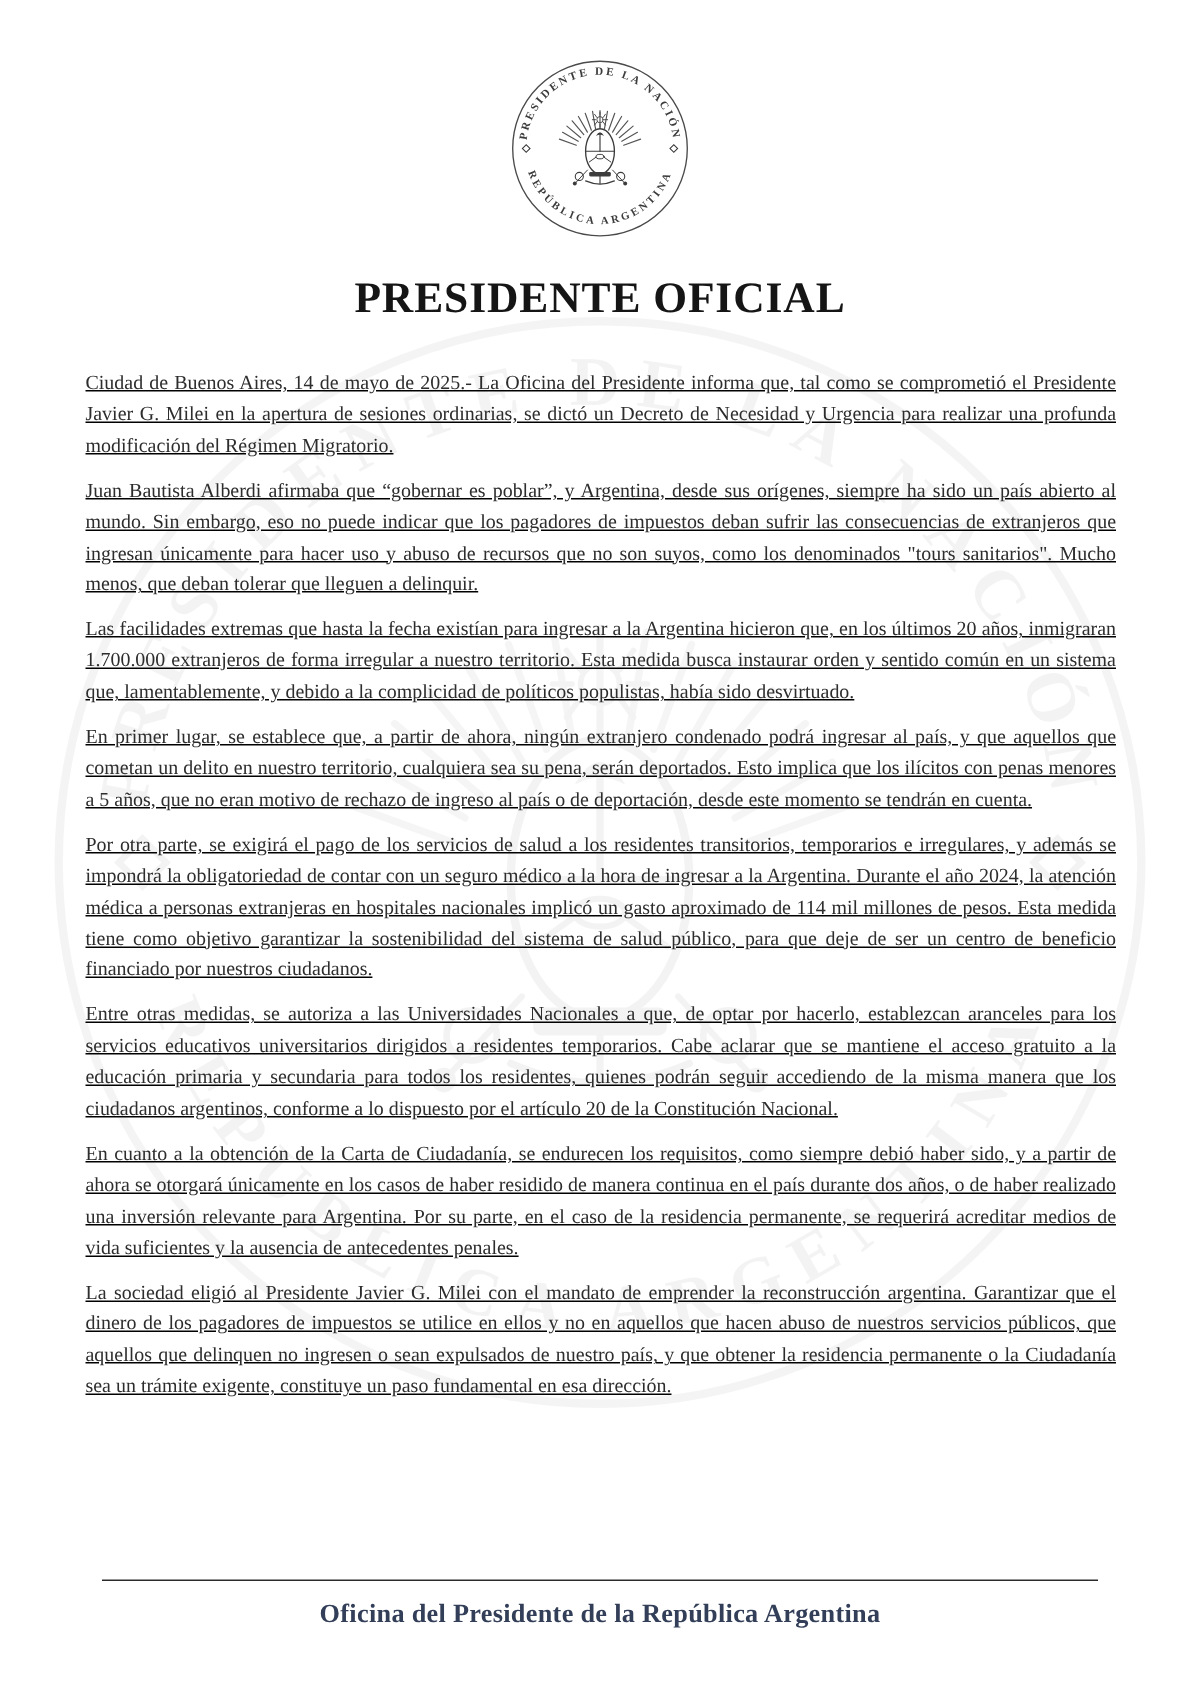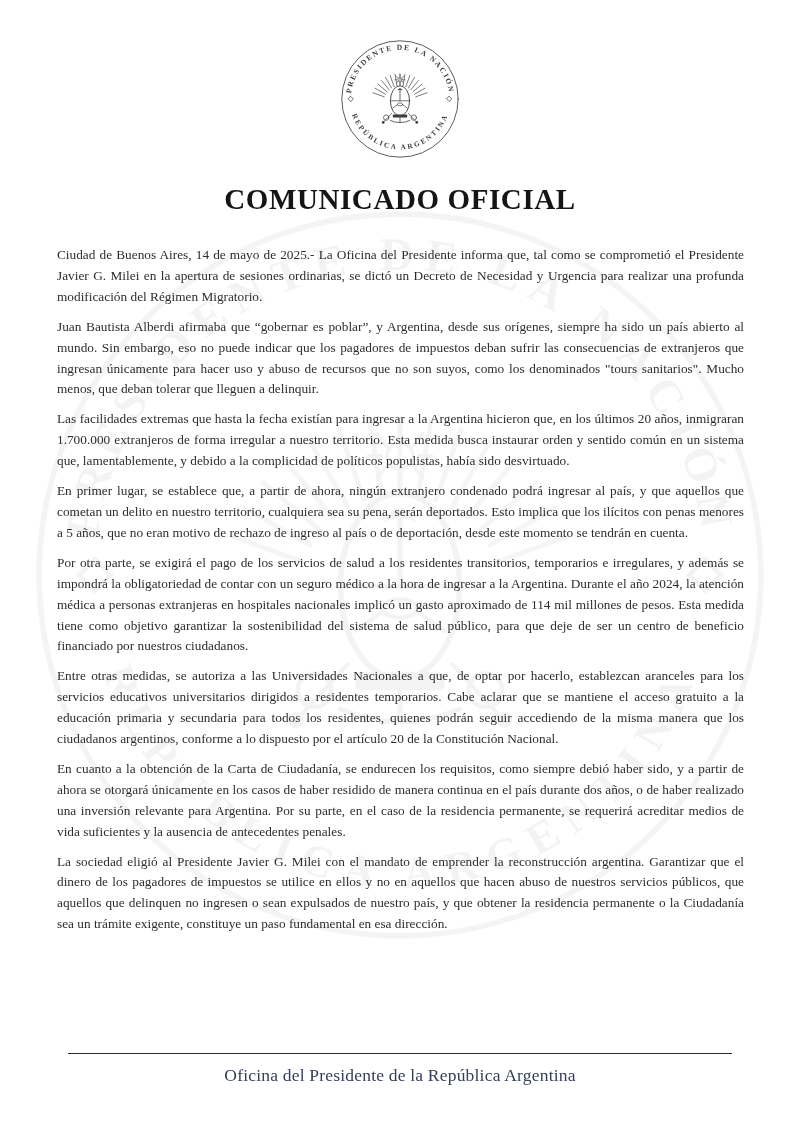--- a/index.html
+++ b/index.html
@@ -49,20 +49,21 @@
     font-weight: 700;
     letter-spacing: 0.6px;
     color: #151515;
   }
   
   .body-text {
     position: absolute;
     top: 245px;
     left: 57px;
     width: 687px;
+    text-decoration: underline;
   }
   .body-text p {
     font-size: 13.3px;
     line-height: 20.9px;
     text-align: justify;
     color: #2d2d2d;
     margin-bottom: 9px;
   }
   
   .footer {
@@ -73,21 +74,21 @@
   }
   .footer-rule {
     width: 664px;
     margin: 0 auto;
     border-top: 1.6px solid #2b2b2b;
   }
   .footer-text {
     margin-top: 11px;
     text-align: center;
     font-size: 17.5px;
-    font-weight: 400;
+    font-weight: 700;
     color: #333f58;
     letter-spacing: 0.2px;
   }
 </style>
 </head>
 <body>
 
 <div class="page">
 
   <svg width="0" height="0" style="position:absolute" aria-hidden="true">
@@ -161,21 +162,21 @@
       <use href="#seal-group"></use>
     </svg>
   </div>
 
   <div class="seal-wrap">
     <svg class="seal-svg" viewBox="0 0 200 200">
       <use href="#seal-group"></use>
     </svg>
   </div>
 
-  <h1 class="title">COMUNICADO OFICIAL</h1>
+  <h1 class="title">PRESIDENTE OFICIAL</h1>
 
   <main class="body-text">
     <p>Ciudad de Buenos Aires, 14 de mayo de 2025.- La Oficina del Presidente informa que, tal como se comprometió el Presidente Javier G. Milei en la apertura de sesiones ordinarias, se dictó un Decreto de Necesidad y Urgencia para realizar una profunda modificación del Régimen Migratorio.</p>
     <p>Juan Bautista Alberdi afirmaba que “gobernar es poblar”, y Argentina, desde sus orígenes, siempre ha sido un país abierto al mundo. Sin embargo, eso no puede indicar que los pagadores de impuestos deban sufrir las consecuencias de extranjeros que ingresan únicamente para hacer uso y abuso de recursos que no son suyos, como los denominados "tours sanitarios". Mucho menos, que deban tolerar que lleguen a delinquir.</p>
     <p>Las facilidades extremas que hasta la fecha existían para ingresar a la Argentina hicieron que, en los últimos 20 años, inmigraran 1.700.000 extranjeros de forma irregular a nuestro territorio. Esta medida busca instaurar orden y sentido común en un sistema que, lamentablemente, y debido a la complicidad de políticos populistas, había sido desvirtuado.</p>
     <p>En primer lugar, se establece que, a partir de ahora, ningún extranjero condenado podrá ingresar al país, y que aquellos que cometan un delito en nuestro territorio, cualquiera sea su pena, serán deportados. Esto implica que los ilícitos con penas menores a 5 años, que no eran motivo de rechazo de ingreso al país o de deportación, desde este momento se tendrán en cuenta.</p>
     <p>Por otra parte, se exigirá el pago de los servicios de salud a los residentes transitorios, temporarios e irregulares, y además se impondrá la obligatoriedad de contar con un seguro médico a la hora de ingresar a la Argentina. Durante el año 2024, la atención médica a personas extranjeras en hospitales nacionales implicó un gasto aproximado de 114 mil millones de pesos. Esta medida tiene como objetivo garantizar la sostenibilidad del sistema de salud público, para que deje de ser un centro de beneficio financiado por nuestros ciudadanos.</p>
     <p>Entre otras medidas, se autoriza a las Universidades Nacionales a que, de optar por hacerlo, establezcan aranceles para los servicios educativos universitarios dirigidos a residentes temporarios. Cabe aclarar que se mantiene el acceso gratuito a la educación primaria y secundaria para todos los residentes, quienes podrán seguir accediendo de la misma manera que los ciudadanos argentinos, conforme a lo dispuesto por el artículo 20 de la Constitución Nacional.</p>
     <p>En cuanto a la obtención de la Carta de Ciudadanía, se endurecen los requisitos, como siempre debió haber sido, y a partir de ahora se otorgará únicamente en los casos de haber residido de manera continua en el país durante dos años, o de haber realizado una inversión relevante para Argentina. Por su parte, en el caso de la residencia permanente, se requerirá acreditar medios de vida suficientes y la ausencia de antecedentes penales.</p>
     <p>La sociedad eligió al Presidente Javier G. Milei con el mandato de emprender la reconstrucción argentina. Garantizar que el dinero de los pagadores de impuestos se utilice en ellos y no en aquellos que hacen abuso de nuestros servicios públicos, que aquellos que delinquen no ingresen o sean expulsados de nuestro país, y que obtener la residencia permanente o la Ciudadanía sea un trámite exigente, constituye un paso fundamental en esa dirección.</p>

